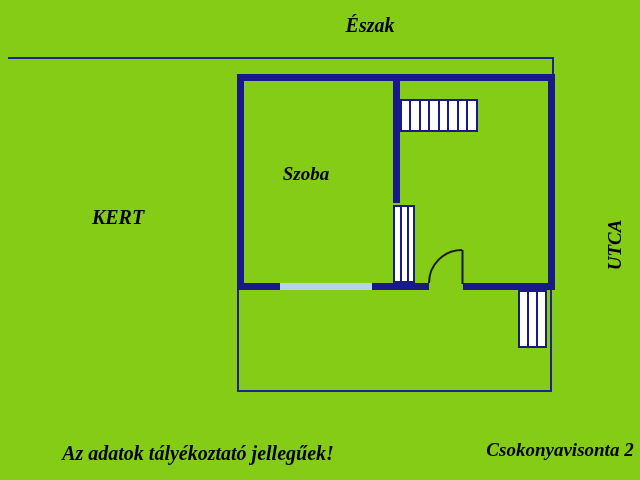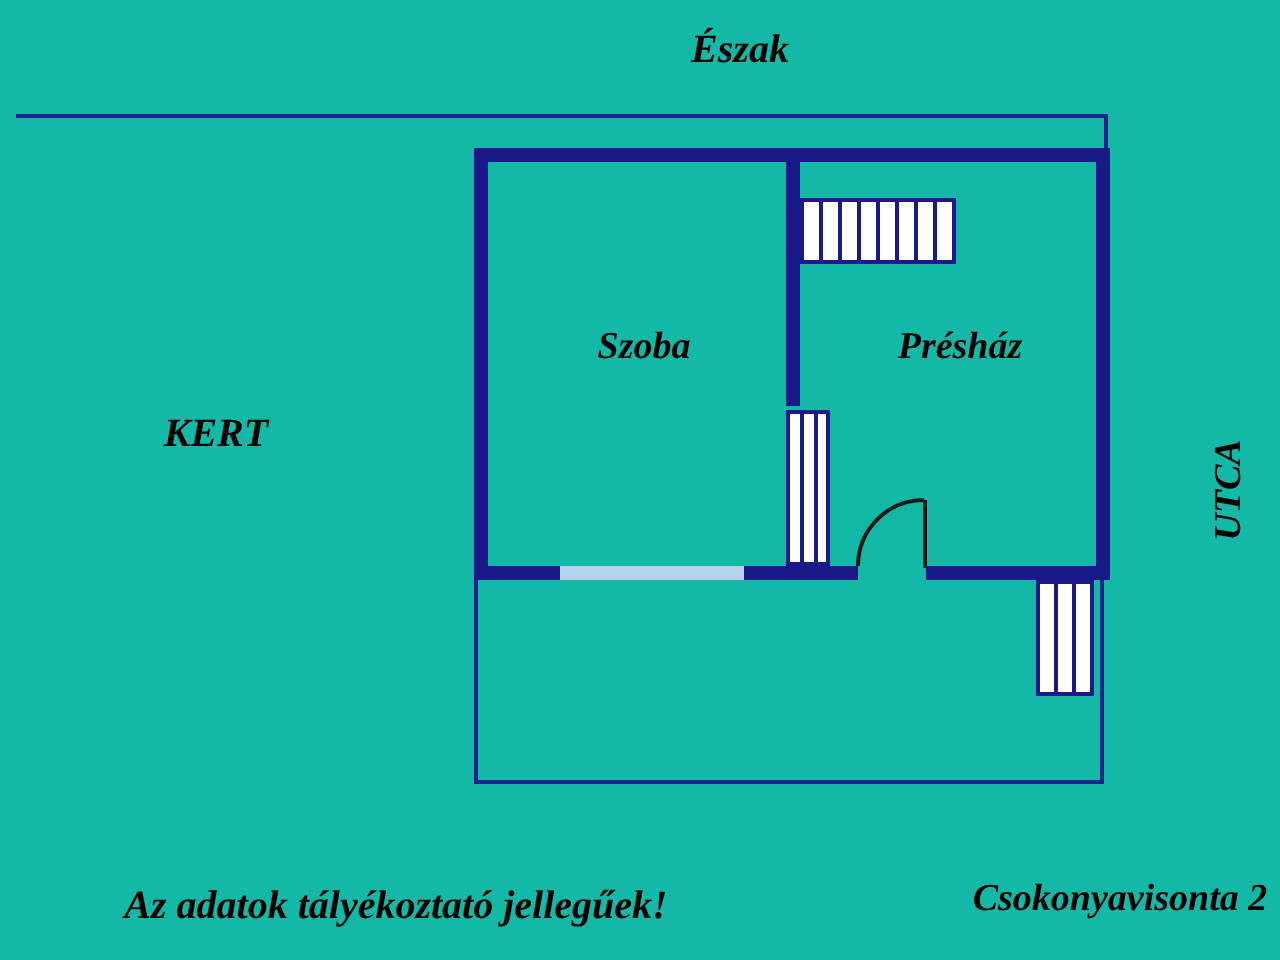--- a/index.html
+++ b/index.html
@@ -1,17 +1,17 @@
 <!DOCTYPE html>
 <html><head>
 <meta charset="utf-8">
 <style>
   html,body{margin:0;padding:0;background:#fff;}
   .canvas{
-    position:relative;width:640px;height:480px;background:#14b8a6;overflow:hidden;
+    position:relative;width:640px;height:480px;background:#84cc16;overflow:hidden;
     font-family:"Liberation Serif","DejaVu Serif",serif;
   }
   .lbl{
     position:absolute;color:#000;font-weight:bold;font-style:italic;
     text-align:center;white-space:nowrap;
   }
   .lbl-lg{font-size:20px;}
   .lbl-md{font-size:19px;}
   
   .thin{position:absolute;background:#21218f;}
@@ -62,23 +62,22 @@
 
   <svg class="door-svg" width="38" height="38" viewBox="0 0 38 38">
     <path d="M1,35 A33,33 0 0 1 34,2" fill="none" stroke="#1a1a1a" stroke-width="2"></path>
     <path d="M34.5,2 L34.5,36" fill="none" stroke="#1a1a1a" stroke-width="2"></path>
   </svg>
 
   <div class="terrace"></div>
 
   <div class="rungs rungs-right" style="left:518px;top:290px;width:29px;height:58px;"></div>
 
-  <div class="lbl lbl-lg" style="left:48px;top:206px;width:120px;">KERT</div>
-  <div class="lbl lbl-md" style="left:262px;top:163px;width:120px;">Szoba</div>
-  <div class="lbl lbl-md" style="left:420px;top:163px;width:120px;">Présház</div>
+  <div class="lbl lbl-lg" style="left:58px;top:206px;width:120px;">KERT</div>
+  <div class="lbl lbl-md" style="left:246px;top:163px;width:120px;">Szoba</div>
   <div class="utca">
     <span class="lbl lbl-md" style="position:static;">UTCA</span>
   </div>
 
   <div class="lbl lbl-lg" style="left:58px;top:442px;width:280px;">Az adatok tályékoztató jellegűek!</div>
   <div class="lbl lbl-md" style="left:470px;top:439px;width:180px;">Csokonyavisonta 2</div>
 
 </div>
 
 </body></html>

